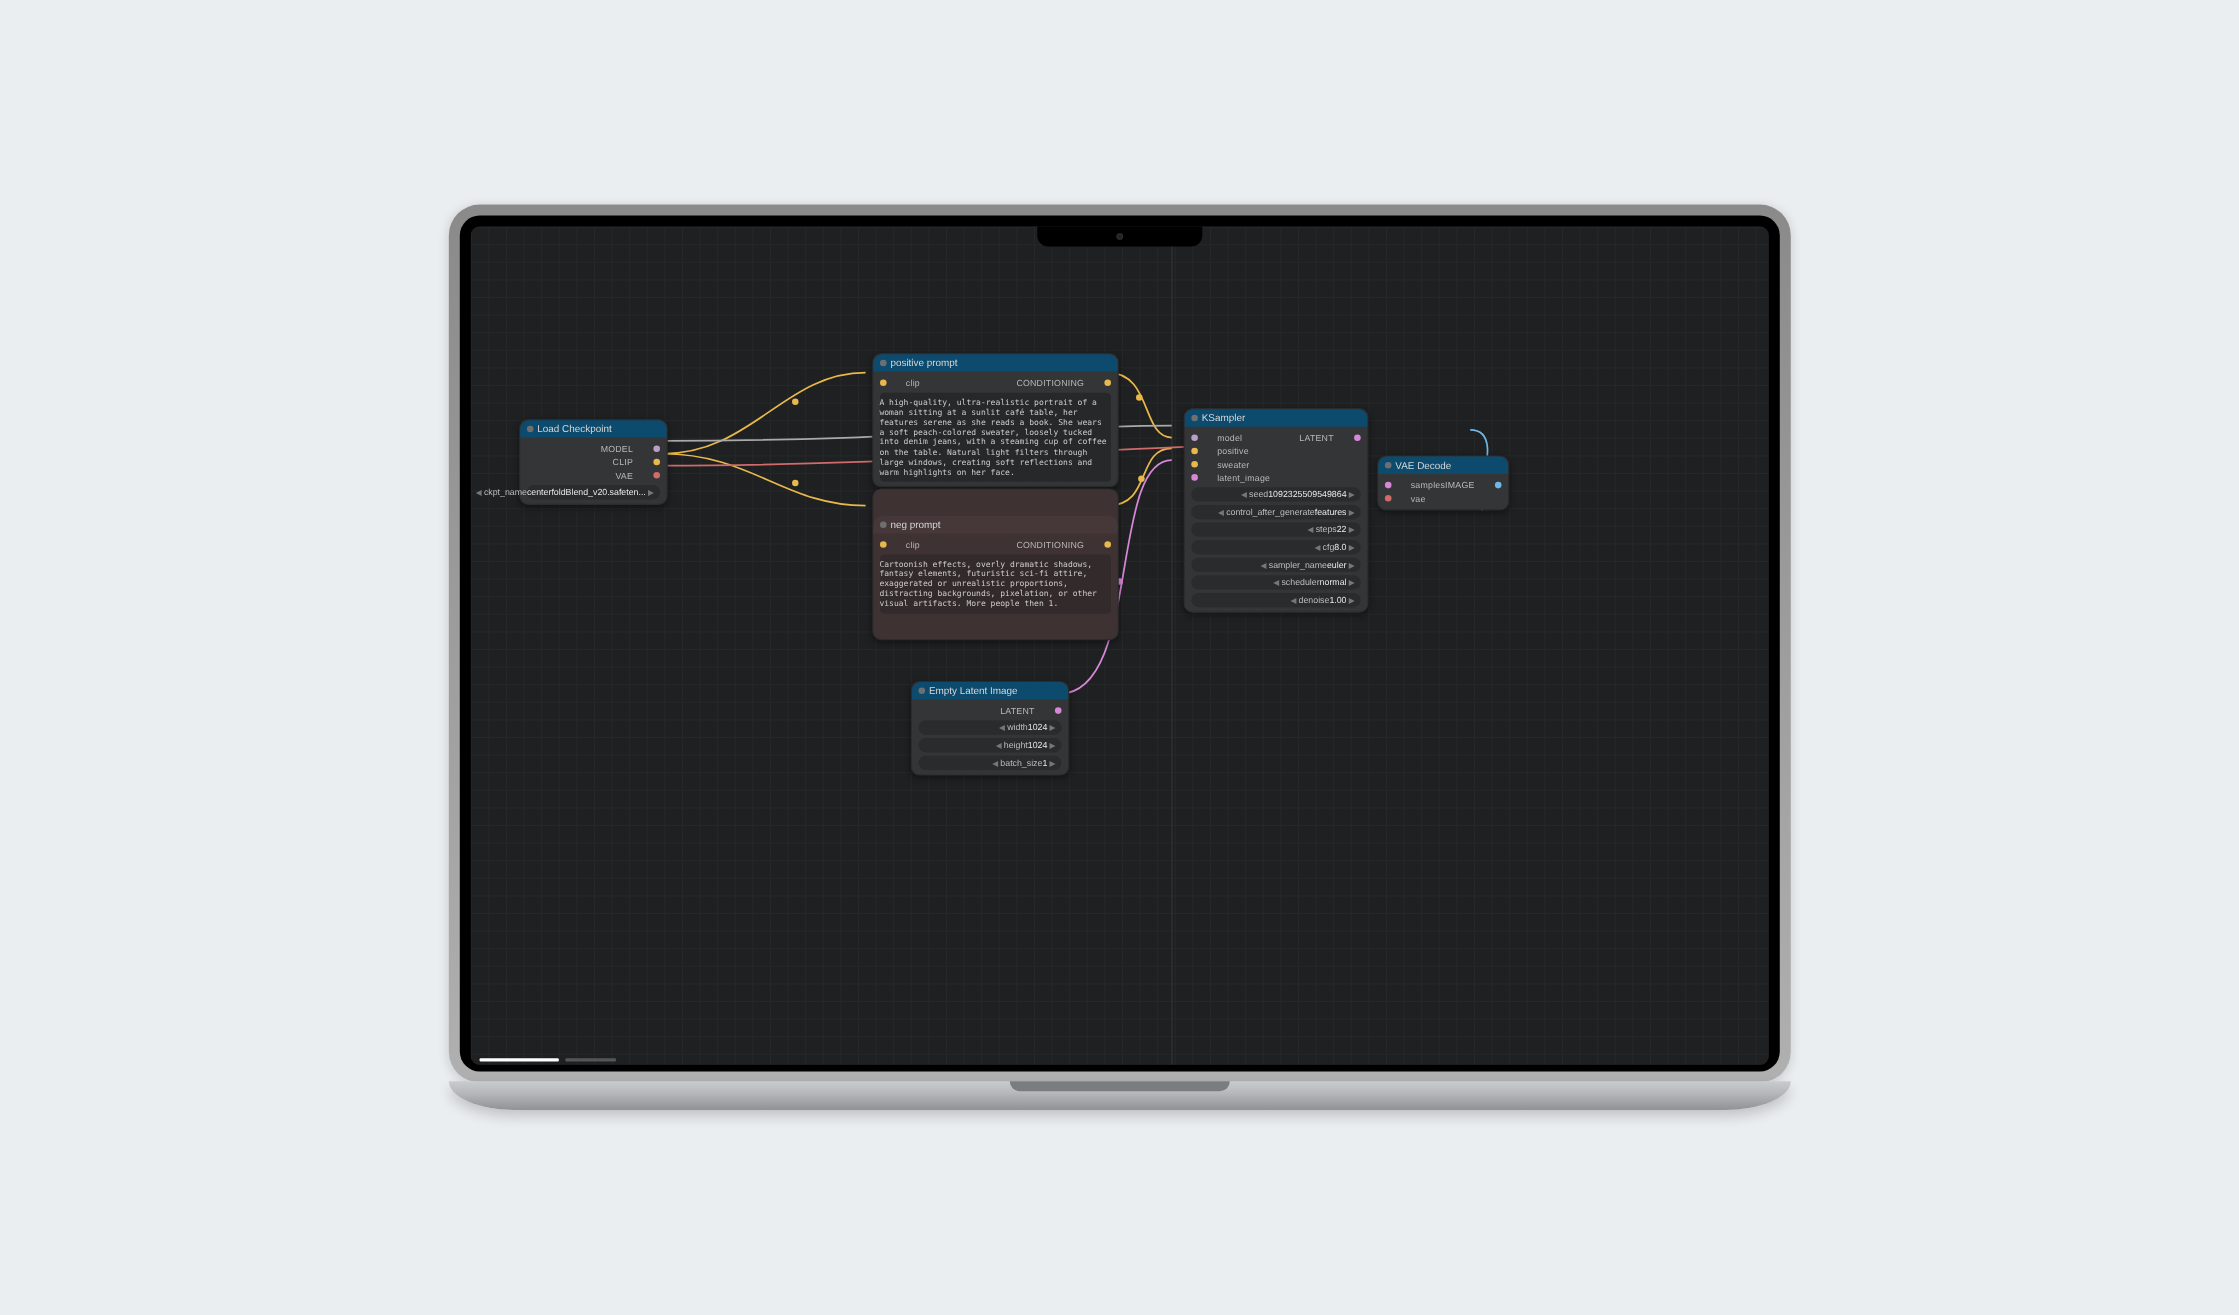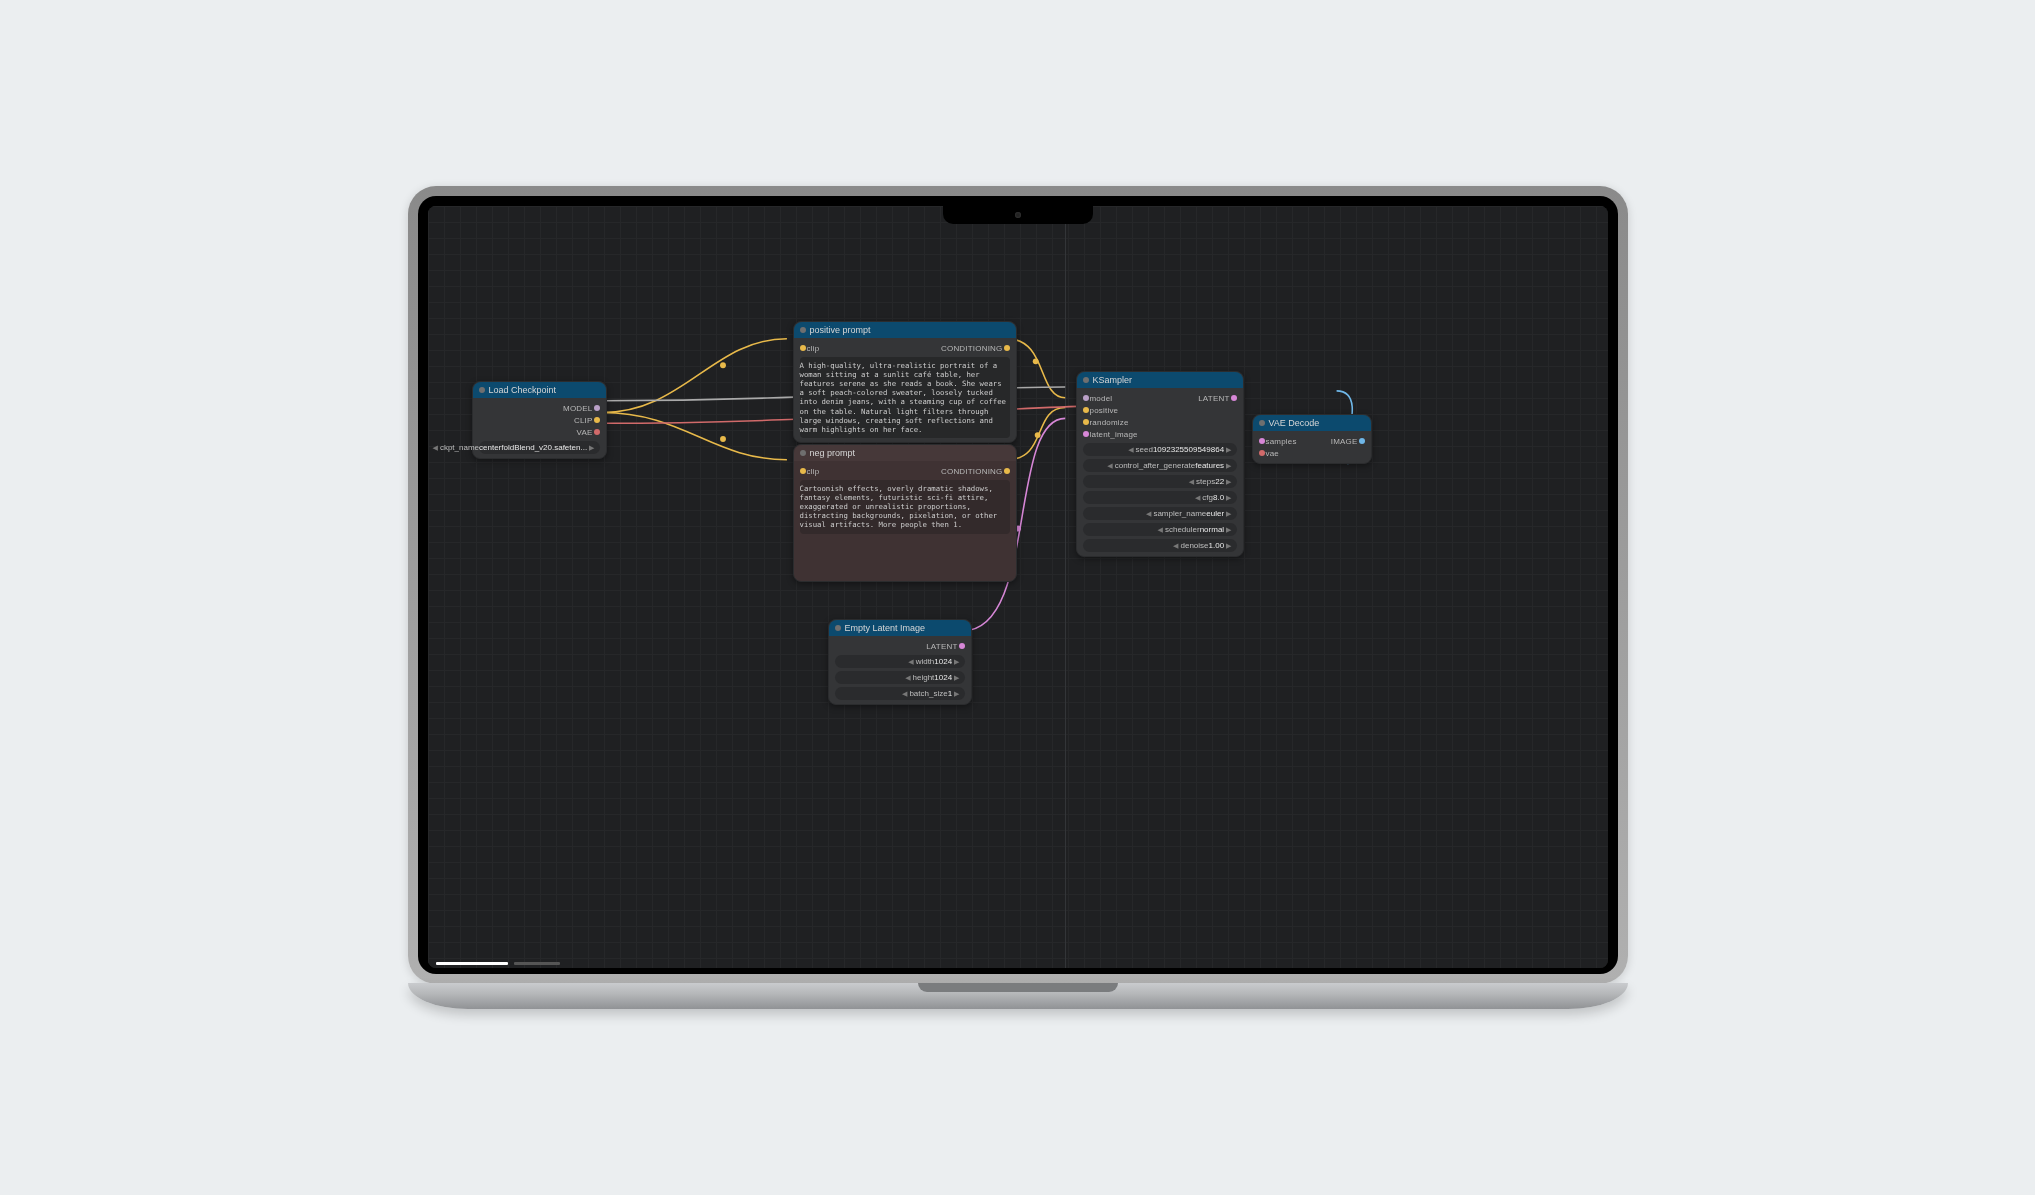--- a/index.html
+++ b/index.html
@@ -68,42 +68,42 @@
     font-size:9px; color:#d6d6d6;
     position:relative;
   }
   .node .titlebar .dot {
     position:absolute; left:6px; top:50%; transform:translateY(-50%);
     width:6px; height:6px; border-radius:50%; background:#6f6f6f;
   }
   .node .body { padding:4px 6px; position:relative; }
 
   .io-row { display:flex; justify-content:space-between; align-items:center; height:12px; font-size:8px; }
-  .io-left, .io-right { display:flex; align-items:center; gap:1px; }
+  .io-left, .io-right { display:flex; align-items:center; gap:18px; }
   .port { width:6px;height:6px;border-radius:50%;display:inline-block; }
   .small-label { color:#b8b8b8; letter-spacing:.2px; }
 
   .param-pill {
     background:#2a2b2d; border-radius:9px; height:13px;
     display:flex; align-items:center; justify-content:flex-end;
     padding:0 3px; margin-top:3px; font-size:8px; color:#cfcfcf;
   }
   .param-pill .chev { color:#777; font-size:7px; padding:0 2px; cursor:pointer; }
   .param-pill .k { color:#bdbdbd; }
   .param-pill .v { color:#e8e8e8; }
 
   .textarea-block {
     background:#272829; border-radius:4px; margin-top:3px;
     padding:4px 0; font-size:7.3px; line-height:1.25;
     color:#cdcdcd; font-family:monospace;
     white-space:pre-wrap; word-break:break-word;
   }
 
   .node.neg { background:#3f3233; }
-  .node.neg .titlebar { background:#463839; }
+  .node.neg .titlebar { background:#463839;margin-top:24px; }
 
   .port-clip   { background:#e8b94a; }
   .port-cond   { background:#e8b94a; }
   .port-model  { background:#b9a0c7; }
   .port-vae    { background:#d16a6a; }
   .port-latent { background:#d787d7; }
   .port-image  { background:#6fb7e8; }
 
   svg.wires { position:absolute; inset:0; pointer-events:none; }
   svg.wires path { fill:none; stroke-width:1.6; }
@@ -315,21 +315,21 @@
               </div>
             <div class="io-row">
                 <span class="io-left">
                   <span class="port port-cond"></span>
                   <span class="small-label">positive</span>
                 </span>
               </div>
             <div class="io-row">
                 <span class="io-left">
                   <span class="port port-cond"></span>
-                  <span class="small-label">randomize</span>
+                  <span class="small-label">sweater</span>
                 </span>
               </div>
             <div class="io-row">
                 <span class="io-left">
                   <span class="port port-latent"></span>
                   <span class="small-label">latent_image</span>
                 </span>
               </div>
             <div class="param-pill">
                 <span class="chev">◀</span>

